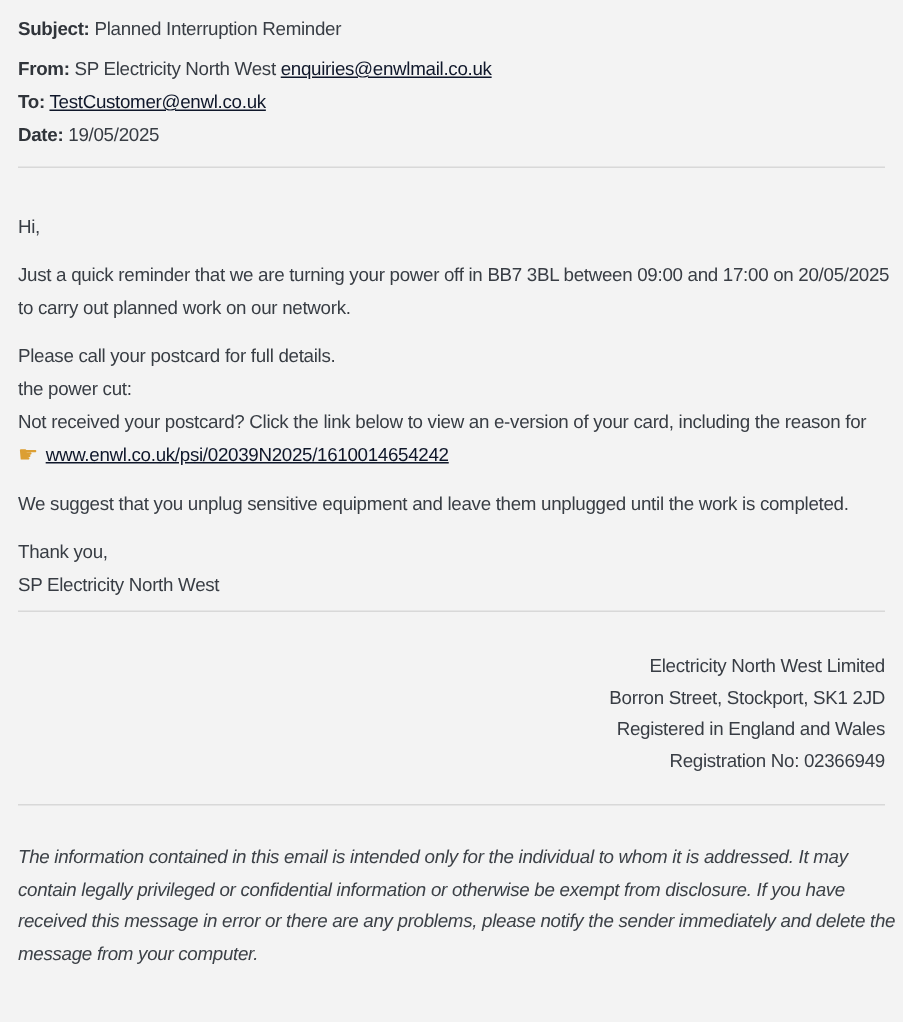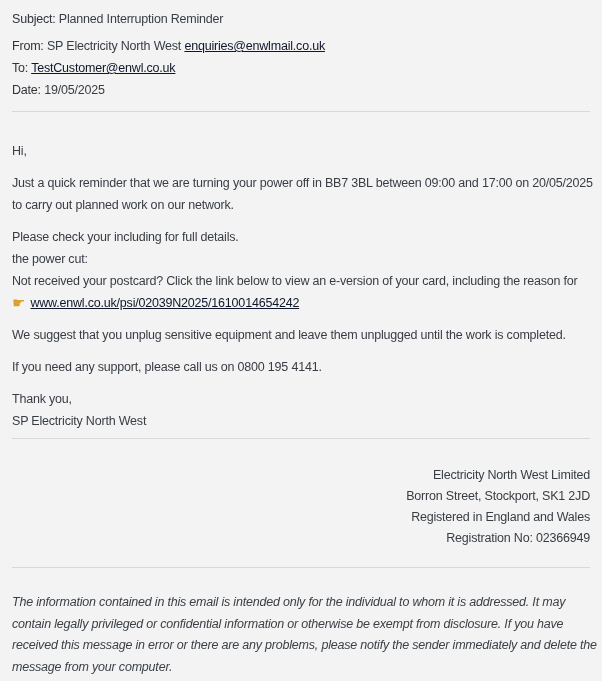--- a/index.html
+++ b/index.html
@@ -11,21 +11,21 @@
     font-size: 12.5px;
     color: #383d44;
     letter-spacing: -0.2px;
     overflow: hidden;
   }
   .email { padding: 8px 12px 0 12px; }
 
   
   .hrow { line-height: 22px; white-space: nowrap; }
   .subject-row { margin-bottom: 5px; }
-  .hlabel { font-weight: normal; color: #30343a; }
+  .hlabel { font-weight: bold; color: #30343a; }
   a.mail-link, a.url-link {
     color: #0f172a;
     text-decoration: underline;
     cursor: pointer;
   }
 
   
   hr.divider {
     border: none;
     border-top: 1px solid #d8d8d8;
@@ -94,35 +94,32 @@
     <div class="para">
       <span class="line">Hi,</span>
     </div>
 
     <div class="para">
       <span class="line">Just a quick reminder that we are turning your power off in BB7 3BL between 09:00 and 17:00 on 20/05/2025</span>
       <span class="line">to carry out planned work on our network.</span>
     </div>
 
     <div class="para">
-      <span class="line">Please check your including for full details.</span>
+      <span class="line">Please call your postcard for full details.</span>
       <span class="line">the power cut:</span>
       <span class="line">Not received your postcard? Click the link below to view an e-version of your card, including the reason for</span>
       <span class="link-row">
         <span class="hand-icon">☛</span><a class="url-link">www.enwl.co.uk/psi/02039N2025/1610014654242</a>
       </span>
     </div>
 
     <div class="para">
       <span class="line">We suggest that you unplug sensitive equipment and leave them unplugged until the work is completed.</span>
     </div>
 
-    <div class="para">
-      <span class="line">If you need any support, please call us on 0800 195 4141.</span>
-    </div>
 
     <div class="para">
       <span class="line">Thank you,</span>
       <span class="line">SP Electricity North West</span>
     </div>
   </div>
 
   <hr class="divider signature-divider">
 
   <div class="signature-section">

